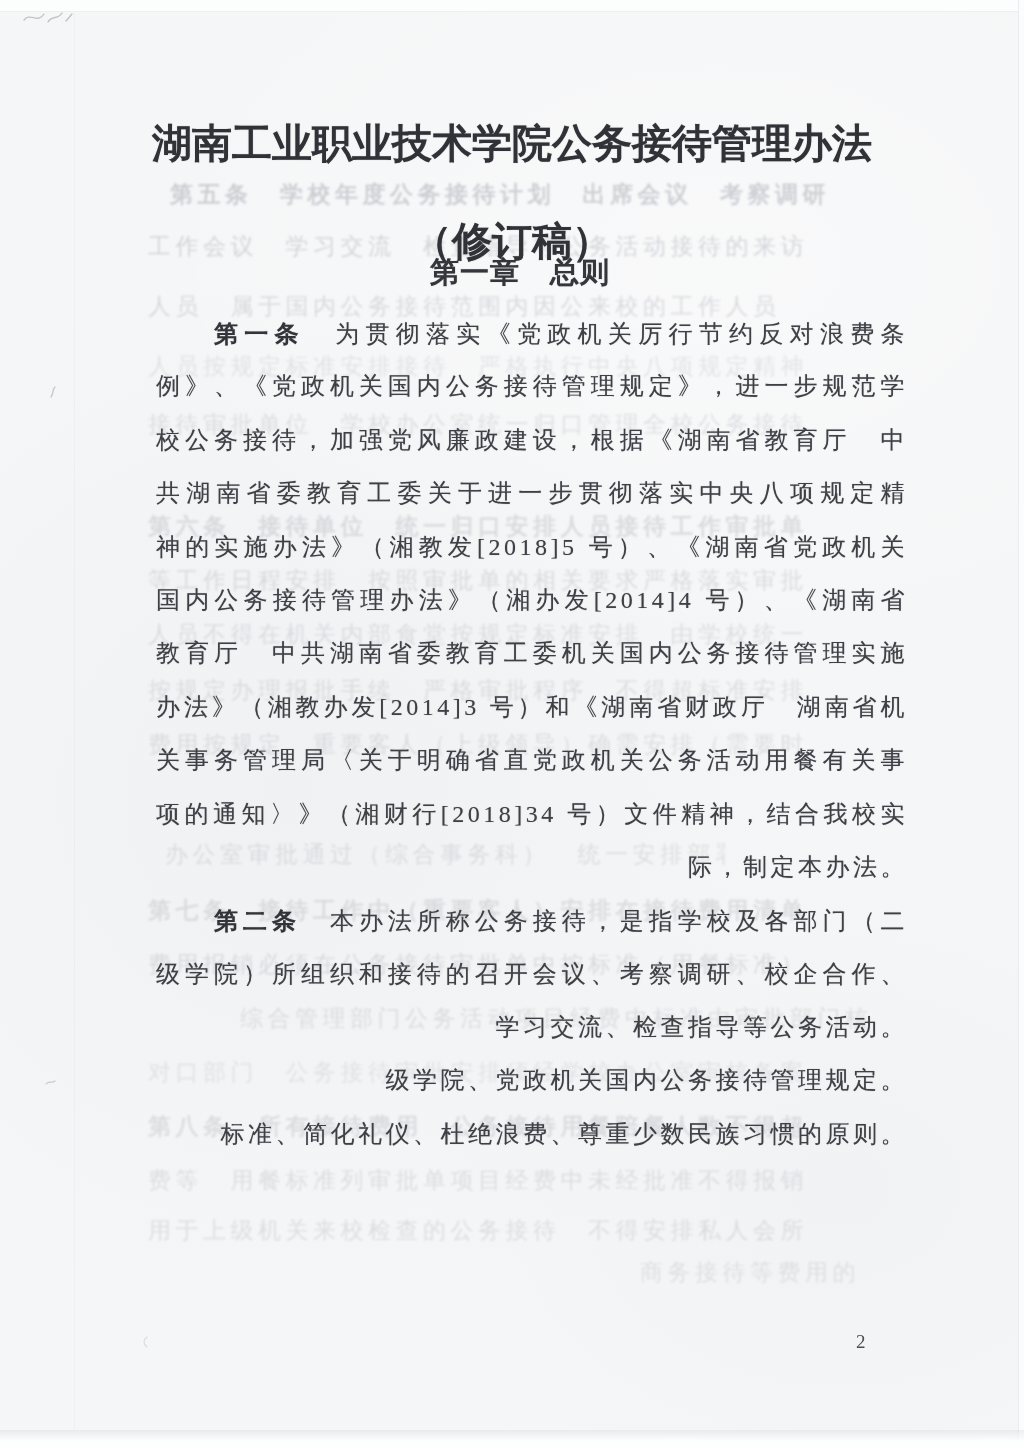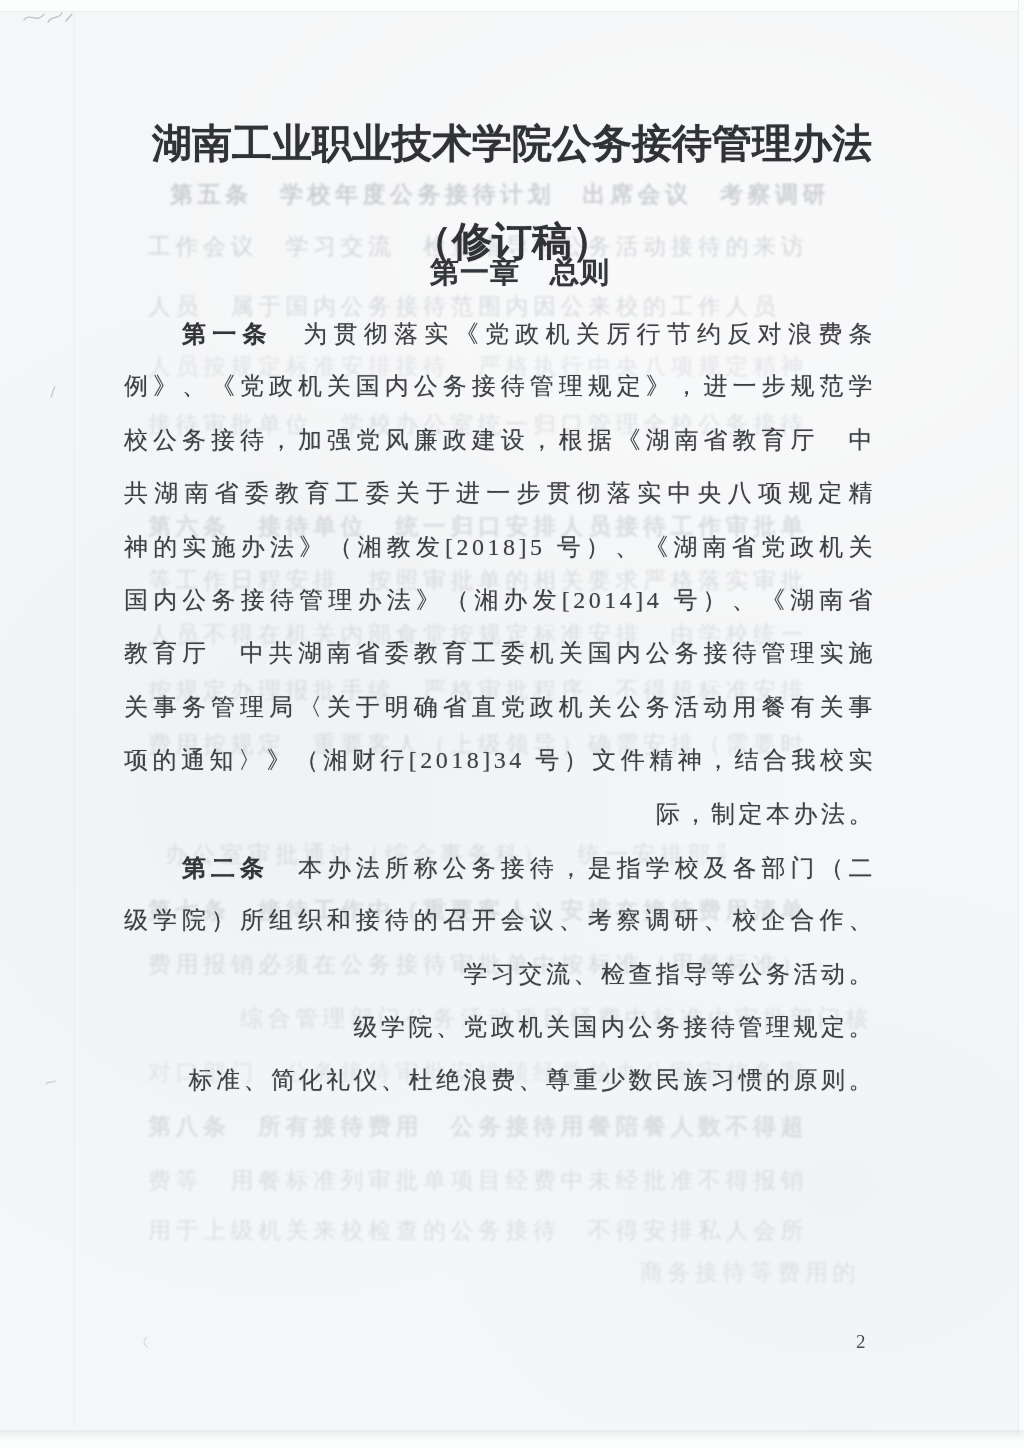--- a/index.html
+++ b/index.html
@@ -29,21 +29,21 @@
     text-shadow:0 0 1px rgba(50,50,55,.45);
   }
   .doc-title.l1{top:118px;}
   .doc-title.l2{top:168px;margin-top:48px;}
   .chapter{
     position:absolute;left:8px;top:251px;width:1024px;height:42px;line-height:42px;
     text-align:center;font-size:29px;font-weight:700;color:#35363b;
     font-family:"Liberation Sans","DejaVu Sans",sans-serif;letter-spacing:1px;
     text-shadow:0 0 1px rgba(50,50,55,.4);
   }
-  .doc-body{position:absolute;left:124px;top:307px;width:752px;}
+  .doc-body{position:absolute;left:156px;top:307px;width:752px;}
   .doc-line{
     height:53.4px;line-height:53.4px;font-size:24px;letter-spacing:3.5px;
     color:var(--ink,#3e4046);text-shadow:0 0 1px rgba(66,68,74,.42);
     white-space:nowrap;
   }
   .doc-line.first,.doc-line.full{white-space:normal;text-align:justify;text-align-last:justify;}
   .doc-line.first{text-indent:58px;}
   .doc-line.last{text-align:right;white-space:normal;}
   .clause{font-family:"Liberation Sans","DejaVu Sans",sans-serif;font-weight:700;color:#333439;}
   .page-num{
@@ -91,20 +91,21 @@
     <div class="chapter">第一章　总则</div>
     <div class="doc-body">
         <div class="para">
           <div class="doc-line first"><span class="clause">第一条</span>　为贯彻落实《党政机关厉行节约反对浪费条</div>
           <div class="doc-line full">例》、《党政机关国内公务接待管理规定》，进一步规范学</div>
           <div class="doc-line full">校公务接待，加强党风廉政建设，根据《湖南省教育厅　中</div>
           <div class="doc-line full">共湖南省委教育工委关于进一步贯彻落实中央八项规定精</div>
           <div class="doc-line full">神的实施办法》（湘教发[2018]5 号）、《湖南省党政机关</div>
           <div class="doc-line full">国内公务接待管理办法》（湘办发[2014]4 号）、《湖南省</div>
           <div class="doc-line full">教育厅　中共湖南省委教育工委机关国内公务接待管理实施</div>
+          <div class="doc-line full">办法》（湘教办发[2014]3 号）和《湖南省财政厅　湖南省机</div>
           <div class="doc-line full">关事务管理局〈关于明确省直党政机关公务活动用餐有关事</div>
           <div class="doc-line full">项的通知〉》（湘财行[2018]34 号）文件精神，结合我校实</div>
           <div class="doc-line last">际，制定本办法。</div>
         </div>
         <div class="para">
           <div class="doc-line first"><span class="clause">第二条</span>　本办法所称公务接待，是指学校及各部门（二</div>
           <div class="doc-line full">级学院）所组织和接待的召开会议、考察调研、校企合作、</div>
           <div class="doc-line last">学习交流、检查指导等公务活动。</div>
         </div>
         <div class="para">

